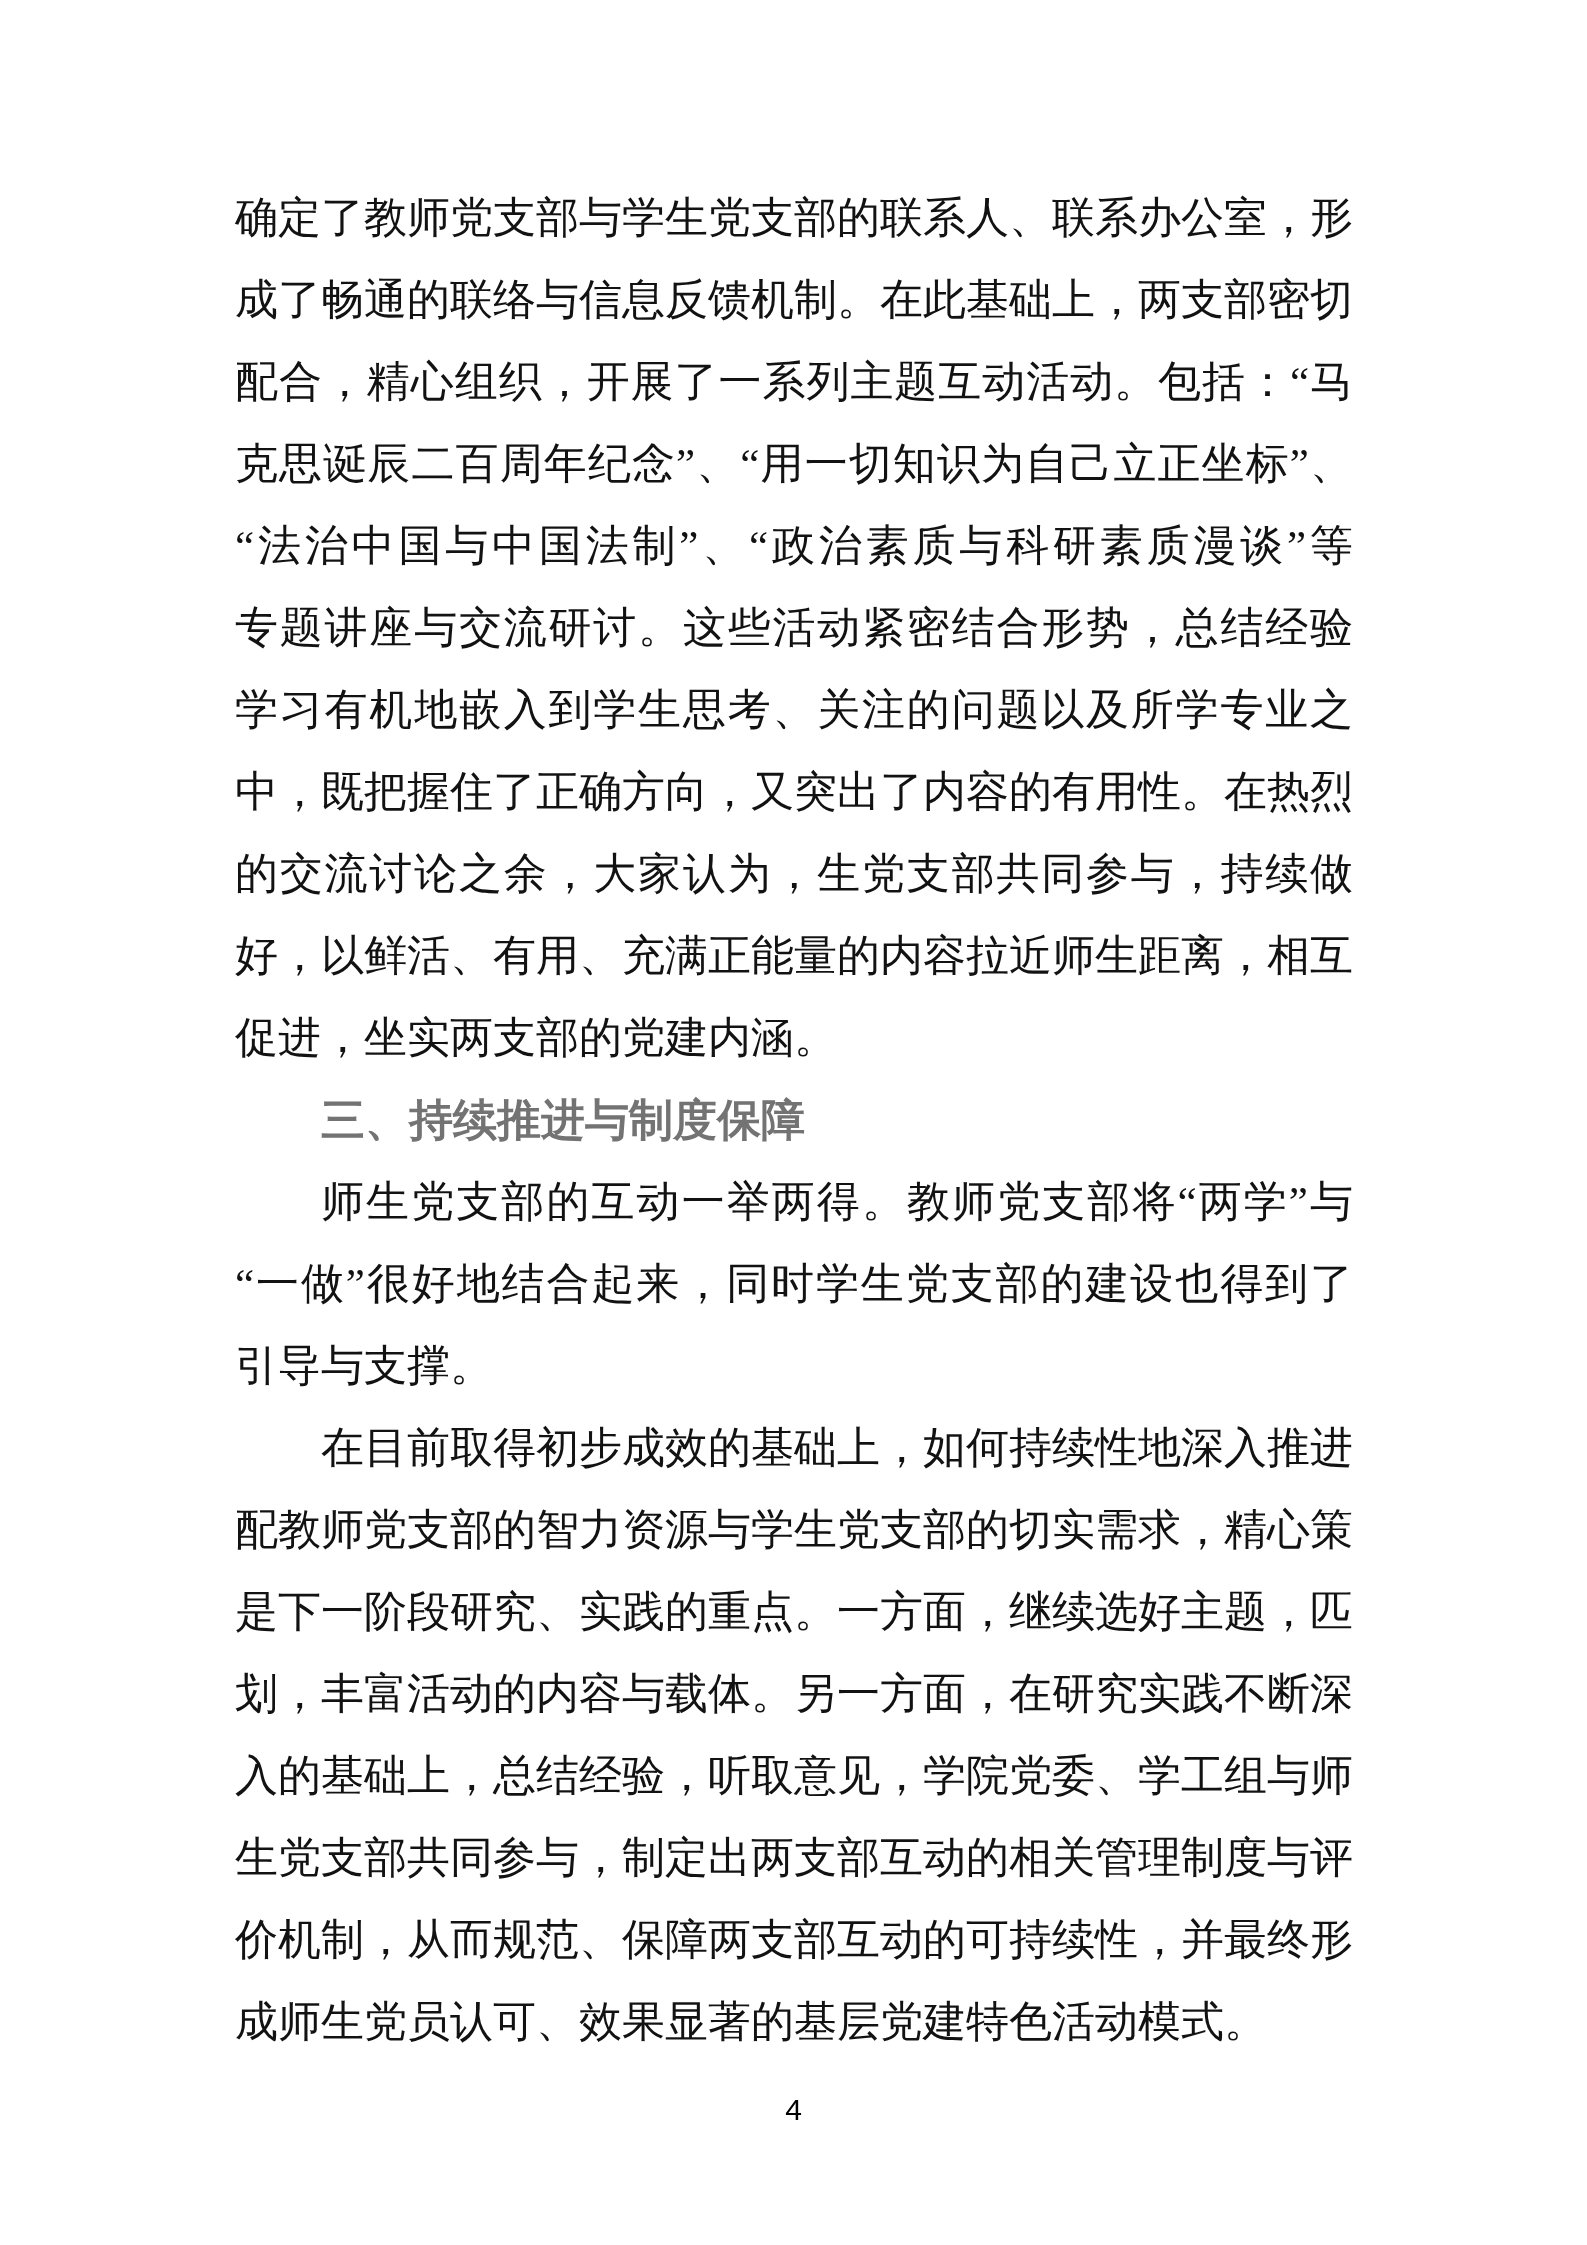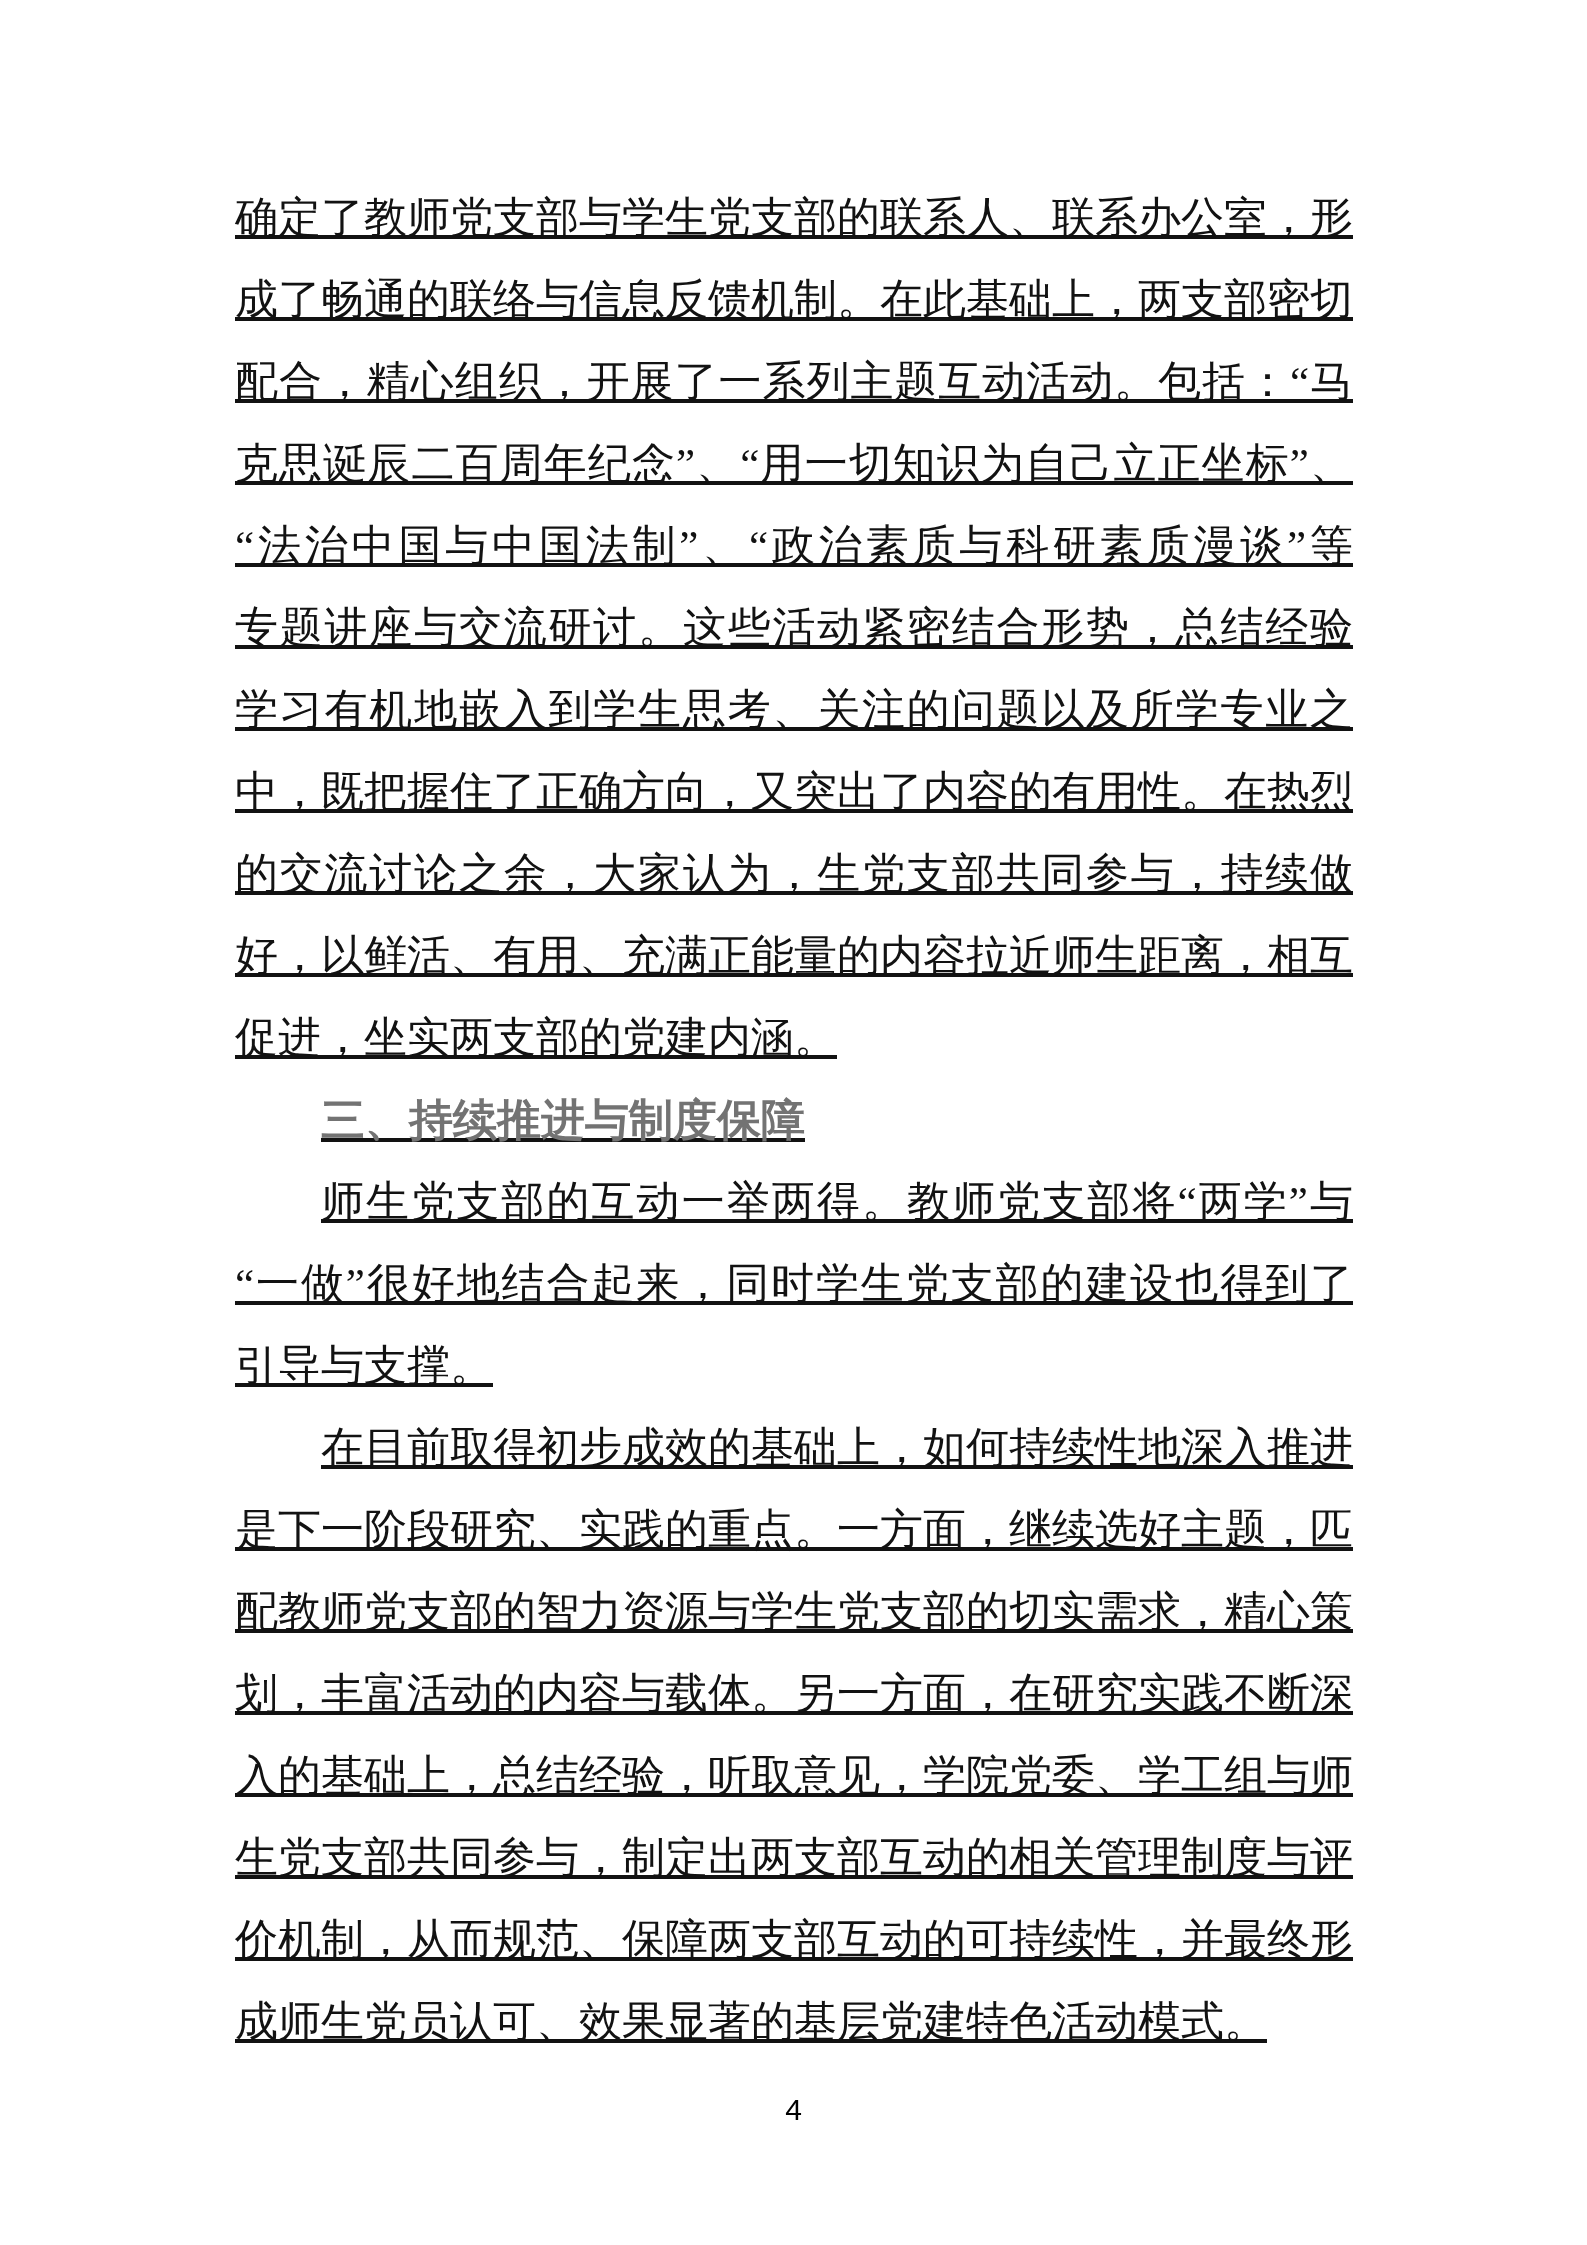--- a/index.html
+++ b/index.html
@@ -14,21 +14,20 @@
     background: #ffffff;
     overflow: hidden;
     font-family: "Liberation Serif", "DejaVu Serif", serif;
     color: #121212;
   }
   .textblock {
     position: absolute;
     left: 235px;
     top: 177px;
     width: 1118px;
-    text-decoration: underline;
   }
   .line {
     box-sizing: border-box;
     width: 1118px;
     height: 82px;
     line-height: 82px;
     font-size: 43px;
     letter-spacing: 0;
     text-align: center;
     text-align-last: left;
@@ -78,22 +77,22 @@
     <div class="line just">学习有机地嵌入到学生思考、关注的问题以及所学专业之</div>
     <div class="line just">中，既把握住了正确方向，又突出了内容的有用性。在热烈</div>
     <div class="line just">的交流讨论之余，大家认为，生党支部共同参与，持续做</div>
     <div class="line just">好，以鲜活、有用、充满正能量的内容拉近师生距离，相互</div>
     <div class="line">促进，坐实两支部的党建内涵。</div>
     <div class="line heading indent">三、持续推进与制度保障</div>
     <div class="line just indent">师生党支部的互动一举两得。教师党支部将“两学”与</div>
     <div class="line just">“一做”很好地结合起来，同时学生党支部的建设也得到了</div>
     <div class="line">引导与支撑。</div>
     <div class="line just indent">在目前取得初步成效的基础上，如何持续性地深入推进</div>
+    <div class="line just">配教师党支部的智力资源与学生党支部的切实需求，精心策</div>
     <div class="line just">是下一阶段研究、实践的重点。一方面，继续选好主题，匹</div>
-    <div class="line just">配教师党支部的智力资源与学生党支部的切实需求，精心策</div>
     <div class="line just">划，丰富活动的内容与载体。另一方面，在研究实践不断深</div>
     <div class="line just">入的基础上，总结经验，听取意见，学院党委、学工组与师</div>
     <div class="line just">生党支部共同参与，制定出两支部互动的相关管理制度与评</div>
     <div class="line just">价机制，从而规范、保障两支部互动的可持续性，并最终形</div>
     <div class="line">成师生党员认可、效果显著的基层党建特色活动模式。</div>
   </div>
   <div class="pagenum">4</div>
 </div>
 
 </body></html>

